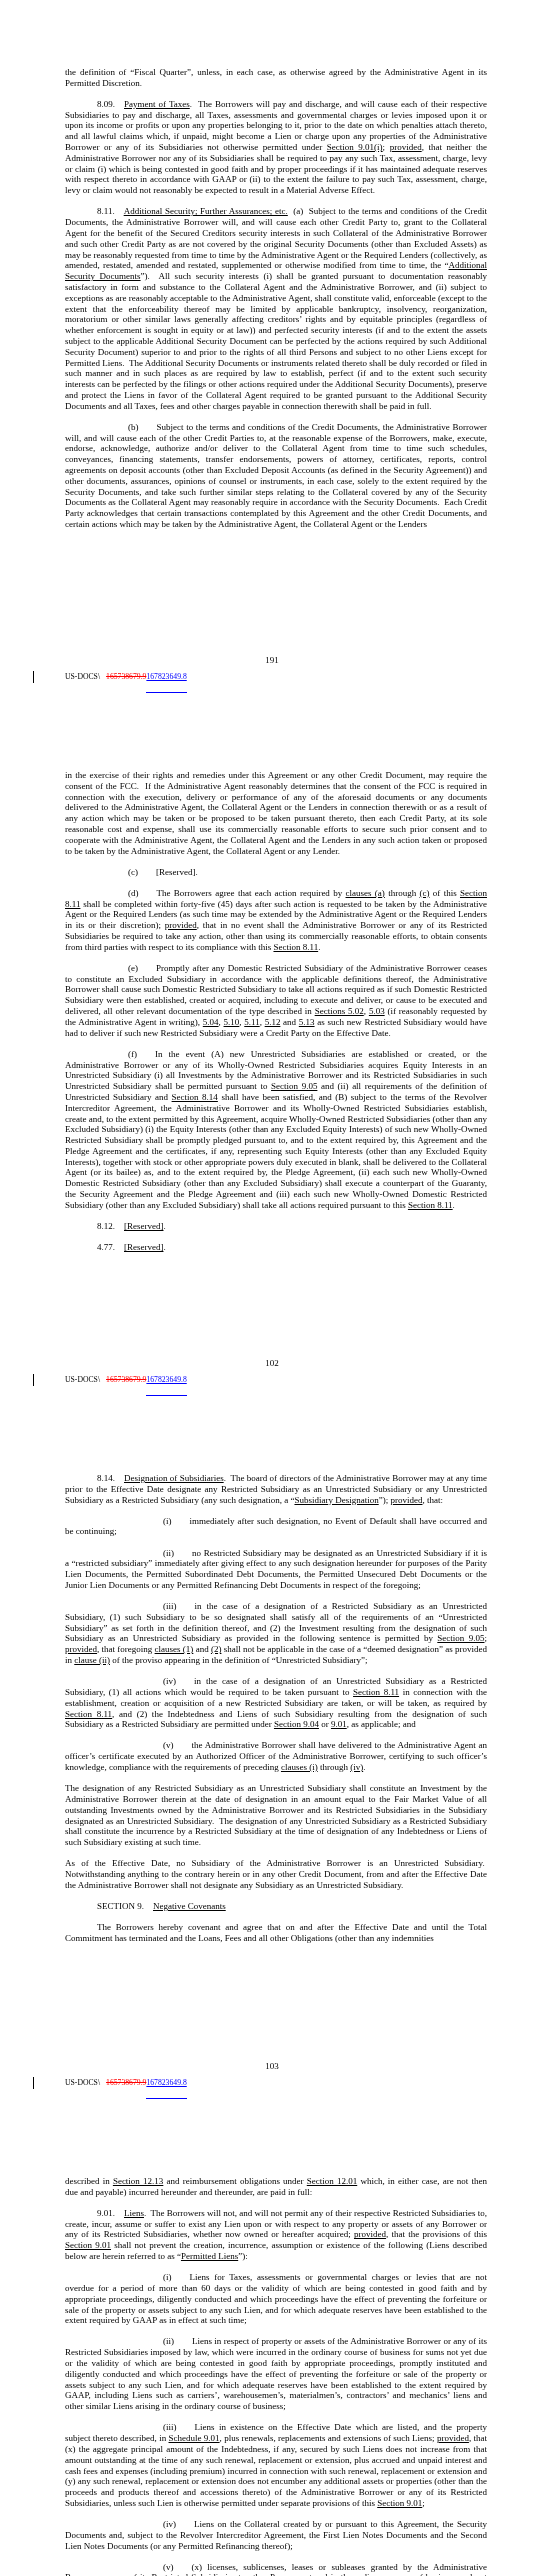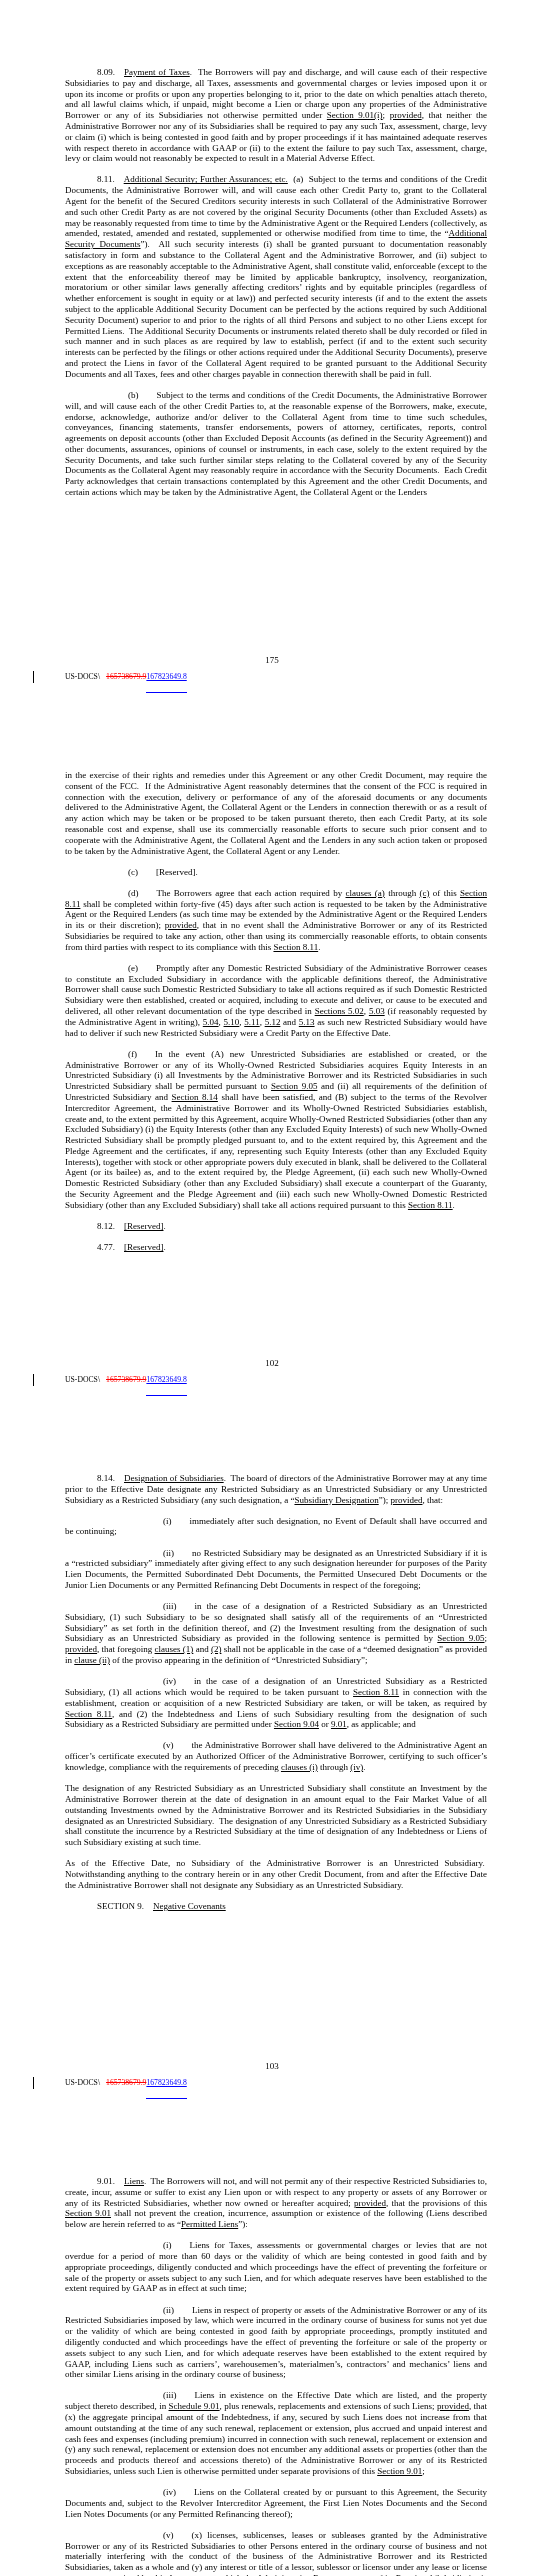--- a/index.html
+++ b/index.html
@@ -70,25 +70,26 @@
     height: 12px;
     background: #000;
   }
 </style>
 </head>
 <body style="--body-color: #000000; --del-color: #FF0000; --ins-color: #0000FF; --page-bg: #FFFFFF;">
 
 <div class="doc" id="doc-root">
     <section class="page">
       <div class="page-body">
+        <p class="para i0"><span>the definition of “Fiscal Quarter”, unless, in each case, as otherwise agreed by the Administrative Agent in its Permitted Discretion.</span></p>
         <p class="para i1"><span>8.09. </span><span class="u">Payment of Taxes</span><span>.&nbsp; The Borrowers will pay and discharge, and will cause each of their respective Subsidiaries to pay and discharge, all Taxes, assessments and governmental charges or levies imposed upon it or upon its income or profits or upon any properties belonging to it, prior to the date on which penalties attach thereto, and all lawful claims which, if unpaid, might become a Lien or charge upon any properties of the Administrative Borrower or any of its Subsidiaries not otherwise permitted under </span><span class="u">Section 9.01(i)</span><span>; </span><span class="u">provided</span><span>, that neither the Administrative Borrower nor any of its Subsidiaries shall be required to pay any such Tax, assessment, charge, levy or claim (i) which is being contested in good faith and by proper proceedings if it has maintained adequate reserves with respect thereto in accordance with GAAP or (ii) to the extent the failure to pay such Tax, assessment, charge, levy or claim would not reasonably be expected to result in a Material Adverse Effect.</span></p>
         <p class="para i1"><span>8.11. </span><span class="u">Additional Security; Further Assurances; etc.</span><span>&nbsp; (a)&nbsp; Subject to the terms and conditions of the Credit Documents, the Administrative Borrower will, and will cause each other Credit Party to, grant to the Collateral Agent for the benefit of the Secured Creditors security interests in such Collateral of the Administrative Borrower and such other Credit Party as are not covered by the original Security Documents (other than Excluded Assets) as may be reasonably requested from time to time by the Administrative Agent or the Required Lenders (collectively, as amended, restated, amended and restated, supplemented or otherwise modified from time to time, the “</span><span class="u">Additional Security Documents</span><span>”).&nbsp; All such security interests (i) shall be granted pursuant to documentation reasonably satisfactory in form and substance to the Collateral Agent and the Administrative Borrower, and (ii) subject to exceptions as are reasonably acceptable to the Administrative Agent, shall constitute valid, enforceable (except to the extent that the enforceability thereof may be limited by applicable bankruptcy, insolvency, reorganization, moratorium or other similar laws generally affecting creditors’ rights and by equitable principles (regardless of whether enforcement is sought in equity or at law)) and perfected security interests (if and to the extent the assets subject to the applicable Additional Security Document can be perfected by the actions required by such Additional Security Document) superior to and prior to the rights of all third Persons and subject to no other Liens except for Permitted Liens.&nbsp; The Additional Security Documents or instruments related thereto shall be duly recorded or filed in such manner and in such places as are required by law to establish, perfect (if and to the extent such security interests can be perfected by the filings or other actions required under the Additional Security Documents), preserve and protect the Liens in favor of the Collateral Agent required to be granted pursuant to the Additional Security Documents and all Taxes, fees and other charges payable in connection therewith shall be paid in full.</span></p>
         <p class="para i2"><span>(b)  Subject to the terms and conditions of the Credit Documents, the Administrative Borrower will, and will cause each of the other Credit Parties to, at the reasonable expense of the Borrowers, make, execute, endorse, acknowledge, authorize and/or deliver to the Collateral Agent from time to time such schedules, conveyances, financing statements, transfer endorsements, powers of attorney, certificates, reports, control agreements on deposit accounts (other than Excluded Deposit Accounts (as defined in the Security Agreement)) and other documents, assurances, opinions of counsel or instruments, in each case, solely to the extent required by the Security Documents, and take such further similar steps relating to the Collateral covered by any of the Security Documents as the Collateral Agent may reasonably require in accordance with the Security Documents.&nbsp; Each Credit Party acknowledges that certain transactions contemplated by this Agreement and the other Credit Documents, and certain actions which may be taken by the Administrative Agent, the Collateral Agent or the Lenders</span></p>
       </div>
-      <div class="page-number">175</div>
+      <div class="page-number">191</div>
       <div class="change-bar"></div>
       <div class="doc-footer"><span>US-DOCS\</span><span class="del">165738679.9</span><span class="ins">167823649.8</span></div>
     </section>
     <section class="page">
       <div class="page-body">
         <p class="para i0"><span>in the exercise of their rights and remedies under this Agreement or any other Credit Document, may require the consent of the FCC.&nbsp; If the Administrative Agent reasonably determines that the consent of the FCC is required in connection with the execution, delivery or performance of any of the aforesaid documents or any documents delivered to the Administrative Agent, the Collateral Agent or the Lenders in connection therewith or as a result of any action which may be taken or be proposed to be taken pursuant thereto, then each Credit Party, at its sole reasonable cost and expense, shall use its commercially reasonable efforts to secure such prior consent and to cooperate with the Administrative Agent, the Collateral Agent and the Lenders in any such action taken or proposed to be taken by the Administrative Agent, the Collateral Agent or any Lender.</span></p>
         <p class="para i2"><span>(c)  [Reserved].</span></p>
         <p class="para i2"><span>(d)  The Borrowers agree that each action required by </span><span class="u">clauses (a)</span><span> through </span><span class="u">(c)</span><span> of this </span><span class="u">Section 8.11</span><span> shall be completed within forty-five (45) days after such action is requested to be taken by the Administrative Agent or the Required Lenders (as such time may be extended by the Administrative Agent or the Required Lenders in its or their discretion); </span><span class="u">provided</span><span>, that in no event shall the Administrative Borrower or any of its Restricted Subsidiaries be required to take any action, other than using its commercially reasonable efforts, to obtain consents from third parties with respect to its compliance with this </span><span class="u">Section 8.11</span><span>.</span></p>
         <p class="para i2"><span>(e)  Promptly after any Domestic Restricted Subsidiary of the Administrative Borrower ceases to constitute an Excluded Subsidiary in accordance with the applicable definitions thereof, the Administrative Borrower shall cause such Domestic Restricted Subsidiary to take all actions required as if such Domestic Restricted Subsidiary were then established, created or acquired, including to execute and deliver, or cause to be executed and delivered, all other relevant documentation of the type described in </span><span class="u">Sections 5.02</span><span>, </span><span class="u">5.03</span><span> (if reasonably requested by the Administrative Agent in writing), </span><span class="u">5.04</span><span>, </span><span class="u">5.10</span><span>, </span><span class="u">5.11</span><span>, </span><span class="u">5.12</span><span> and </span><span class="u">5.13</span><span> as such new Restricted Subsidiary would have had to deliver if such new Restricted Subsidiary were a Credit Party on the Effective Date.</span></p>
         <p class="para i2"><span>(f)  In the event (A) new Unrestricted Subsidiaries are established or created, or the Administrative Borrower or any of its Wholly-Owned Restricted Subsidiaries acquires Equity Interests in an Unrestricted Subsidiary (i) all Investments by the Administrative Borrower and its Restricted Subsidiaries in such Unrestricted Subsidiary shall be permitted pursuant to </span><span class="u">Section 9.05</span><span> and (ii) all requirements of the definition of Unrestricted Subsidiary and </span><span class="u">Section 8.14</span><span> shall have been satisfied, and (B) subject to the terms of the Revolver Intercreditor Agreement, the Administrative Borrower and its Wholly-Owned Restricted Subsidiaries establish, create and, to the extent permitted by this Agreement, acquire Wholly-Owned Restricted Subsidiaries (other than any Excluded Subsidiary) (i) the Equity Interests (other than any Excluded Equity Interests) of such new Wholly-Owned Restricted Subsidiary shall be promptly pledged pursuant to, and to the extent required by, this Agreement and the Pledge Agreement and the certificates, if any, representing such Equity Interests (other than any Excluded Equity Interests), together with stock or other appropriate powers duly executed in blank, shall be delivered to the Collateral Agent (or its bailee) as, and to the extent required by, the Pledge Agreement, (ii) each such new Wholly-Owned Domestic Restricted Subsidiary (other than any Excluded Subsidiary) shall execute a counterpart of the Guaranty, the Security Agreement and the Pledge Agreement and (iii) each such new Wholly-Owned Domestic Restricted Subsidiary (other than any Excluded Subsidiary) shall take all actions required pursuant to this </span><span class="u">Section 8.11</span><span>.</span></p>
@@ -103,27 +104,29 @@
       <div class="page-body">
         <p class="para i1"><span>8.14. </span><span class="u">Designation of Subsidiaries</span><span>.&nbsp; The board of directors of the Administrative Borrower may at any time prior to the Effective Date designate any Restricted Subsidiary as an Unrestricted Subsidiary or any Unrestricted Subsidiary as a Restricted Subsidiary (any such designation, a “</span><span class="u">Subsidiary Designation</span><span>”); </span><span class="u">provided</span><span>, that:</span></p>
         <p class="para i3"><span>(i)  immediately after such designation, no Event of Default shall have occurred and be continuing;</span></p>
         <p class="para i3"><span>(ii)  no Restricted Subsidiary may be designated as an Unrestricted Subsidiary if it is a “restricted subsidiary” immediately after giving effect to any such designation hereunder for purposes of the Parity Lien Documents, the Permitted Subordinated Debt Documents, the Permitted Unsecured Debt Documents or the Junior Lien Documents or any Permitted Refinancing Debt Documents in respect of the foregoing;</span></p>
         <p class="para i3"><span>(iii)  in the case of a designation of a Restricted Subsidiary as an Unrestricted Subsidiary, (1) such Subsidiary to be so designated shall satisfy all of the requirements of an “Unrestricted Subsidiary” as set forth in the definition thereof, and (2) the Investment resulting from the designation of such Subsidiary as an Unrestricted Subsidiary as provided in the following sentence is permitted by </span><span class="u">Section 9.05</span><span>; </span><span class="u">provided</span><span>, that foregoing </span><span class="u">clauses (1)</span><span> and </span><span class="u">(2)</span><span> shall not be applicable in the case of a “deemed designation” as provided in </span><span class="u">clause (ii)</span><span> of the proviso appearing in the definition of “Unrestricted Subsidiary”;</span></p>
         <p class="para i3"><span>(iv)  in the case of a designation of an Unrestricted Subsidiary as a Restricted Subsidiary, (1) all actions which would be required to be taken pursuant to </span><span class="u">Section 8.11</span><span> in connection with the establishment, creation or acquisition of a new Restricted Subsidiary are taken, or will be taken, as required by </span><span class="u">Section 8.11</span><span>, and (2) the Indebtedness and Liens of such Subsidiary resulting from the designation of such Subsidiary as a Restricted Subsidiary are permitted under </span><span class="u">Section 9.04</span><span> or </span><span class="u">9.01</span><span>, as applicable; and</span></p>
         <p class="para i3"><span>(v)  the Administrative Borrower shall have delivered to the Administrative Agent an officer’s certificate executed by an Authorized Officer of the Administrative Borrower, certifying to such officer’s knowledge, compliance with the requirements of preceding </span><span class="u">clauses (i)</span><span> through </span><span class="u">(iv)</span><span>.</span></p>
         <p class="para i0"><span>The designation of any Restricted Subsidiary as an Unrestricted Subsidiary shall constitute an Investment by the Administrative Borrower therein at the date of designation in an amount equal to the Fair Market Value of all outstanding Investments owned by the Administrative Borrower and its Restricted Subsidiaries in the Subsidiary designated as an Unrestricted Subsidiary.&nbsp; The designation of any Unrestricted Subsidiary as a Restricted Subsidiary shall constitute the incurrence by a Restricted Subsidiary at the time of designation of any Indebtedness or Liens of such Subsidiary existing at such time.</span></p>
         <p class="para i0"><span>As of the Effective Date, no Subsidiary of the Administrative Borrower is an Unrestricted Subsidiary.&nbsp; Notwithstanding anything to the contrary herein or in any other Credit Document, from and after the Effective Date the Administrative Borrower shall not designate any Subsidiary as an Unrestricted Subsidiary.</span></p>
         <p class="para i1"><span>SECTION 9. </span><span class="u">Negative Covenants</span></p>
+        <p class="para i1"><span>The Borrowers hereby covenant and agree that on and after the Effective Date and until the Total Commitment has terminated and the Loans, Fees and all other Obligations (other than any indemnities</span></p>
       </div>
       <div class="page-number">103</div>
       <div class="change-bar"></div>
       <div class="doc-footer"><span>US-DOCS\</span><span class="del">165738679.9</span><span class="ins">167823649.8</span></div>
     </section>
     <section class="page">
       <div class="page-body">
+        <p class="para i0"><span>described in </span><span class="u">Section 12.13</span><span> and reimbursement obligations under </span><span class="u">Section 12.01</span><span> which, in either case, are not then due and payable) incurred hereunder and thereunder, are paid in full:</span></p>
         <p class="para i1"><span>9.01. </span><span class="u">Liens</span><span>.&nbsp; The Borrowers will not, and will not permit any of their respective Restricted Subsidiaries to, create, incur, assume or suffer to exist any Lien upon or with respect to any property or assets of any Borrower or any of its Restricted Subsidiaries, whether now owned or hereafter acquired; </span><span class="u">provided</span><span>, that the provisions of this </span><span class="u">Section 9.01</span><span> shall not prevent the creation, incurrence, assumption or existence of the following (Liens described below are herein referred to as “</span><span class="u">Permitted Liens</span><span>”):</span></p>
         <p class="para i3"><span>(i)  Liens for Taxes, assessments or governmental charges or levies that are not overdue for a period of more than 60 days or the validity of which are being contested in good faith and by appropriate proceedings, diligently conducted and which proceedings have the effect of preventing the forfeiture or sale of the property or assets subject to any such Lien, and for which adequate reserves have been established to the extent required by GAAP as in effect at such time;</span></p>
         <p class="para i3"><span>(ii)  Liens in respect of property or assets of the Administrative Borrower or any of its Restricted Subsidiaries imposed by law, which were incurred in the ordinary course of business for sums not yet due or the validity of which are being contested in good faith by appropriate proceedings, promptly instituted and diligently conducted and which proceedings have the effect of preventing the forfeiture or sale of the property or assets subject to any such Lien, and for which adequate reserves have been established to the extent required by GAAP, including Liens such as carriers’, warehousemen’s, materialmen’s, contractors’ and mechanics’ liens and other similar Liens arising in the ordinary course of business;</span></p>
         <p class="para i3"><span>(iii)  Liens in existence on the Effective Date which are listed, and the property subject thereto described, in </span><span class="u">Schedule 9.01</span><span>, plus renewals, replacements and extensions of such Liens; </span><span class="u">provided</span><span>, that (x) the aggregate principal amount of the Indebtedness, if any, secured by such Liens does not increase from that amount outstanding at the time of any such renewal, replacement or extension, plus accrued and unpaid interest and cash fees and expenses (including premium) incurred in connection with such renewal, replacement or extension and (y) any such renewal, replacement or extension does not encumber any additional assets or properties (other than the proceeds and products thereof and accessions thereto) of the Administrative Borrower or any of its Restricted Subsidiaries, unless such Lien is otherwise permitted under separate provisions of this </span><span class="u">Section 9.01</span><span>;</span></p>
         <p class="para i3"><span>(iv)  Liens on the Collateral created by or pursuant to this Agreement, the Security Documents and, subject to the Revolver Intercreditor Agreement, the First Lien Notes Documents and the Second Lien Notes Documents (or any Permitted Refinancing thereof);</span></p>
         <p class="para i3"><span>(v)  (x) licenses, sublicenses, leases or subleases granted by the Administrative Borrower or any of its Restricted Subsidiaries to other Persons entered in the ordinary course of business and not materially interfering with the conduct of the business of the Administrative Borrower and its Restricted Subsidiaries, taken as a whole and (y) any interest or title of a lessor, sublessor or licensor under any lease or license agreement permitted by this Agreement to which the Administrative Borrower or any of its Restricted Subsidiaries is a party;</span></p>
       </div>
     </section>
   </div>
 

